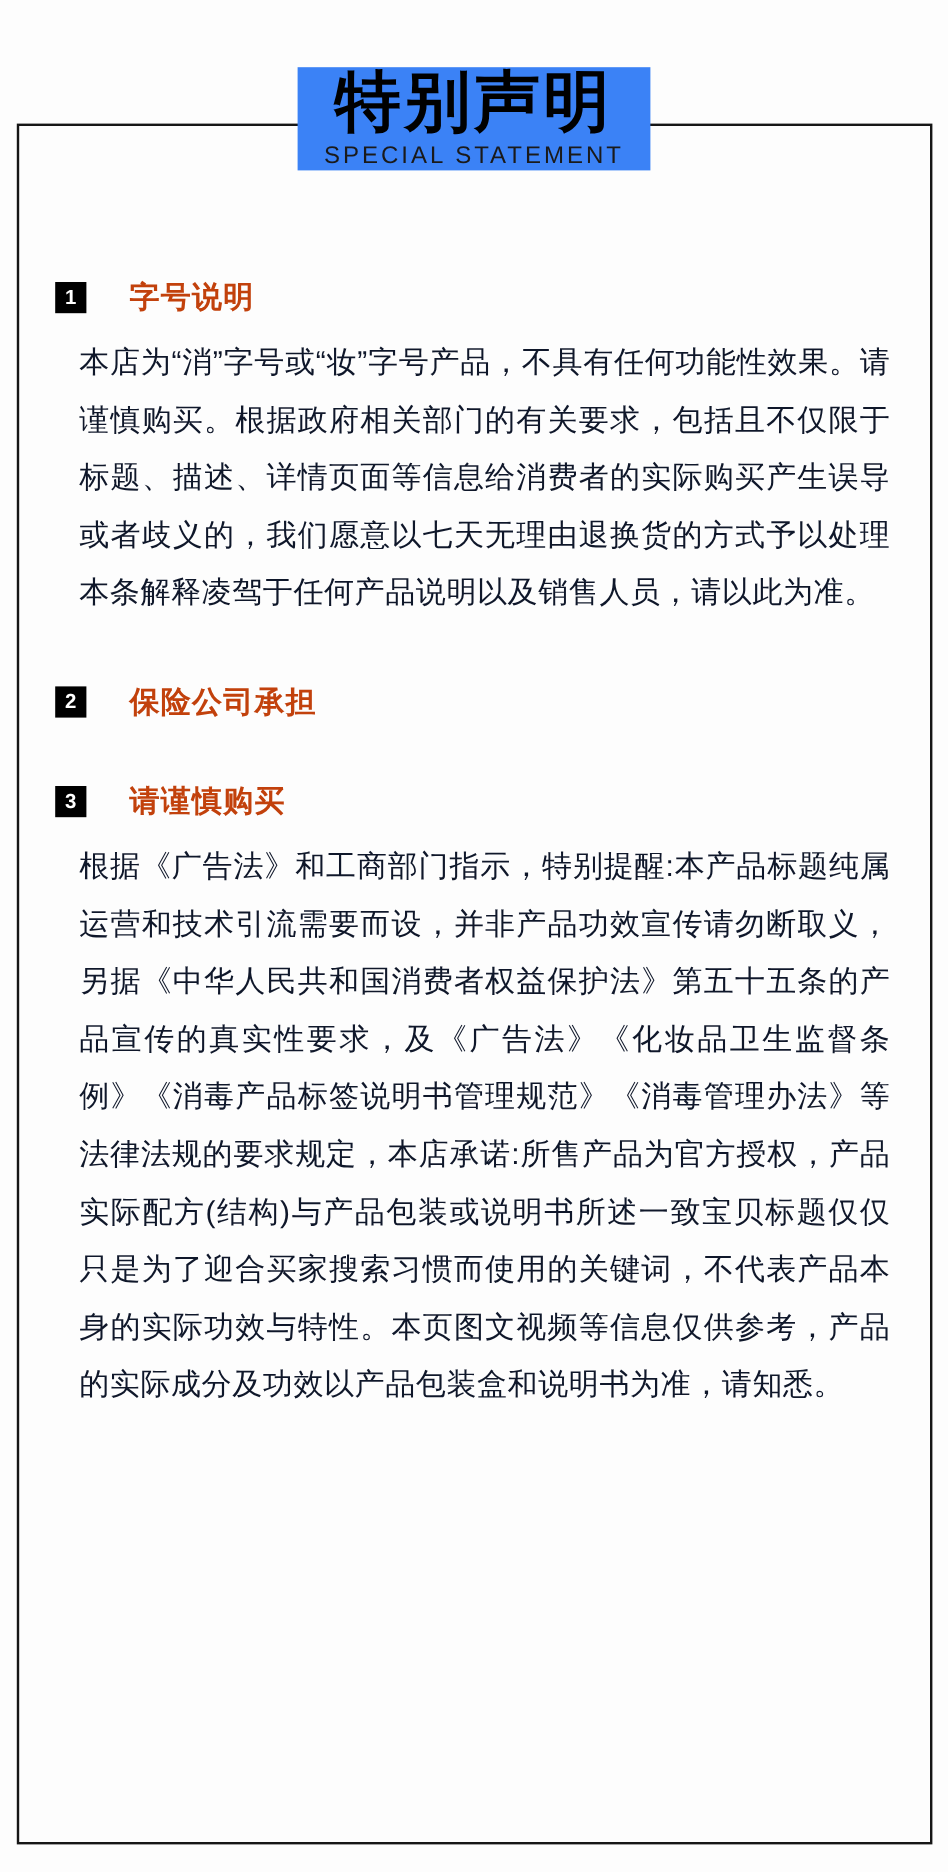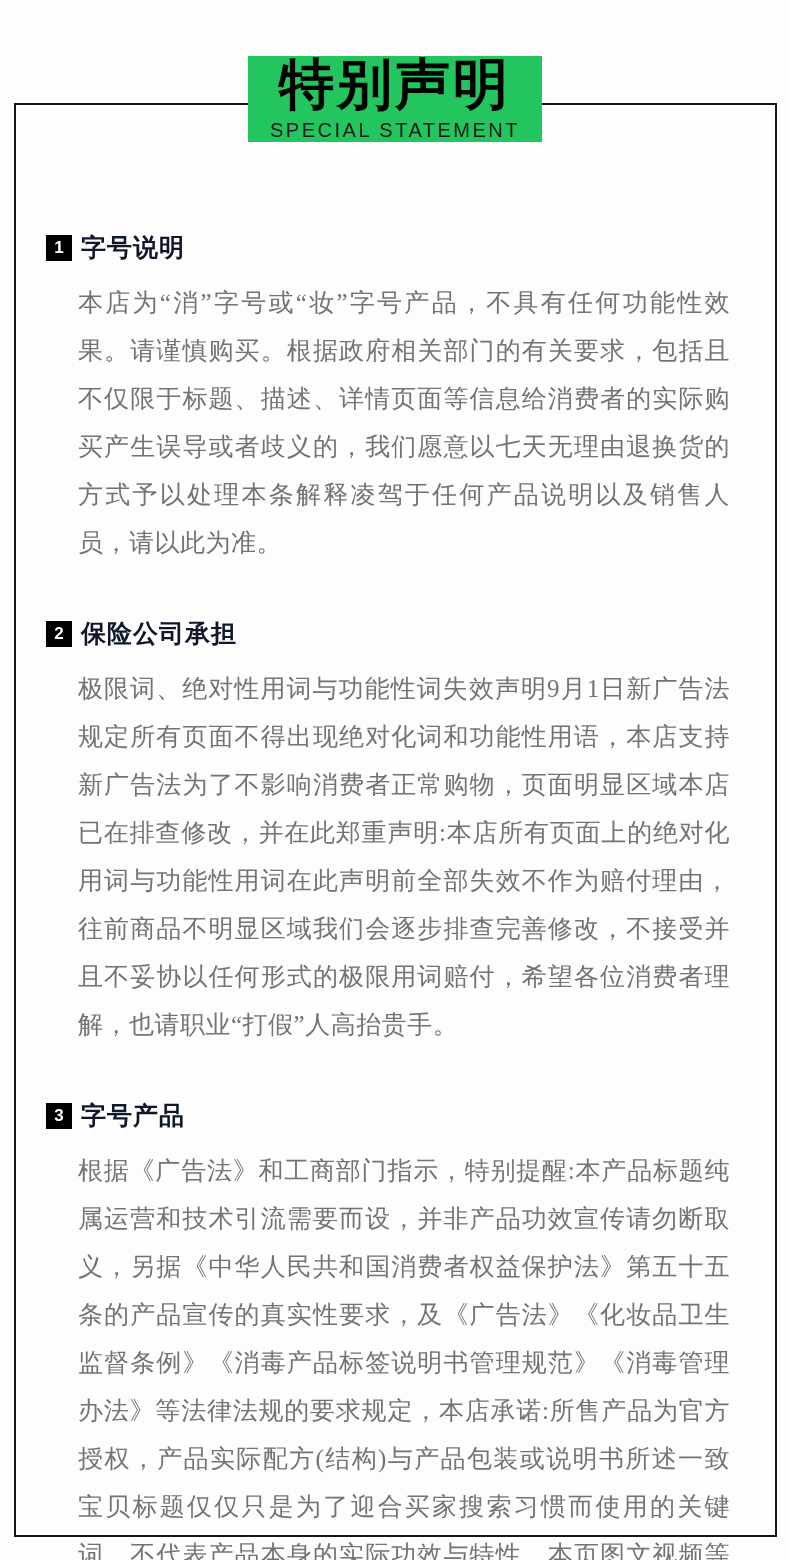--- a/index.html
+++ b/index.html
@@ -28,21 +28,21 @@
   .title-block {
     position: absolute;
     top: 56px;
     left: 0;
     right: 0;
     text-align: center;
     z-index: 3;
   }
   .title-inner {
     display: inline-block;
-    background: #22c55e;
+    background: #3b82f6;
     padding: 0 22px;
   }
   .main-title {
     margin: 0;
     font-size: 55px;
     line-height: 1.05;
     font-weight: 900;
     letter-spacing: 3px;
     color: #000000;
   }
@@ -71,33 +71,33 @@
     background: #000000;
     color: #ffffff;
     font-size: 17px;
     font-weight: bold;
     display: flex;
     align-items: center;
     justify-content: center;
     flex: 0 0 auto;
   }
   .sec-title {
-    color: #0f172a;
+    color: #c2410c;
     font-size: 25px;
     font-weight: bold;
     letter-spacing: 1px;
+    margin-left: 27px;
   }
   .body-par {
-    margin: 15px;
+    margin: 3px;
     font-size: 25px;
     line-height: 48px;
     text-align: justify;
     letter-spacing: 0.5px;
-    color: #737373;
-    font-family: Liberation Serif, serif;
+    color: #0f172a;
   }
 </style>
 </head>
 <body>
 
 <div class="title-block">
   <div class="title-inner">
     <h1 class="main-title">特别声明</h1>
     <div class="sub-title">SPECIAL STATEMENT</div>
   </div>
@@ -112,25 +112,24 @@
         <span class="sec-title">字号说明</span>
       </div>
       <p class="body-par">本店为“消”字号或“妆”字号产品，不具有任何功能性效果。请谨慎购买。根据政府相关部门的有关要求，包括且不仅限于标题、描述、详情页面等信息给消费者的实际购买产生误导或者歧义的，我们愿意以七天无理由退换货的方式予以处理本条解释凌驾于任何产品说明以及销售人员，请以此为准。</p>
     </section>
 
     <section class="sec">
       <div class="sec-head">
         <span class="badge">2</span>
         <span class="sec-title">保险公司承担</span>
       </div>
-      <p class="body-par">极限词、绝对性用词与功能性词失效声明9月1日新广告法规定所有页面不得出现绝对化词和功能性用语，本店支持新广告法为了不影响消费者正常购物，页面明显区域本店已在排查修改，并在此郑重声明:本店所有页面上的绝对化用词与功能性用词在此声明前全部失效不作为赔付理由，往前商品不明显区域我们会逐步排查完善修改，不接受并且不妥协以任何形式的极限用词赔付，希望各位消费者理解，也请职业“打假”人高抬贵手。</p>
     </section>
 
     <section class="sec">
       <div class="sec-head">
         <span class="badge">3</span>
-        <span class="sec-title">字号产品</span>
+        <span class="sec-title">请谨慎购买</span>
       </div>
       <p class="body-par">根据《广告法》和工商部门指示，特别提醒:本产品标题纯属运营和技术引流需要而设，并非产品功效宣传请勿断取义，另据《中华人民共和国消费者权益保护法》第五十五条的产品宣传的真实性要求，及《广告法》《化妆品卫生监督条例》《消毒产品标签说明书管理规范》《消毒管理办法》等法律法规的要求规定，本店承诺:所售产品为官方授权，产品实际配方(结构)与产品包装或说明书所述一致宝贝标题仅仅只是为了迎合买家搜索习惯而使用的关键词，不代表产品本身的实际功效与特性。本页图文视频等信息仅供参考，产品的实际成分及功效以产品包装盒和说明书为准，请知悉。</p>
     </section>
 
   </div>
 </div>
 
 </body></html>

